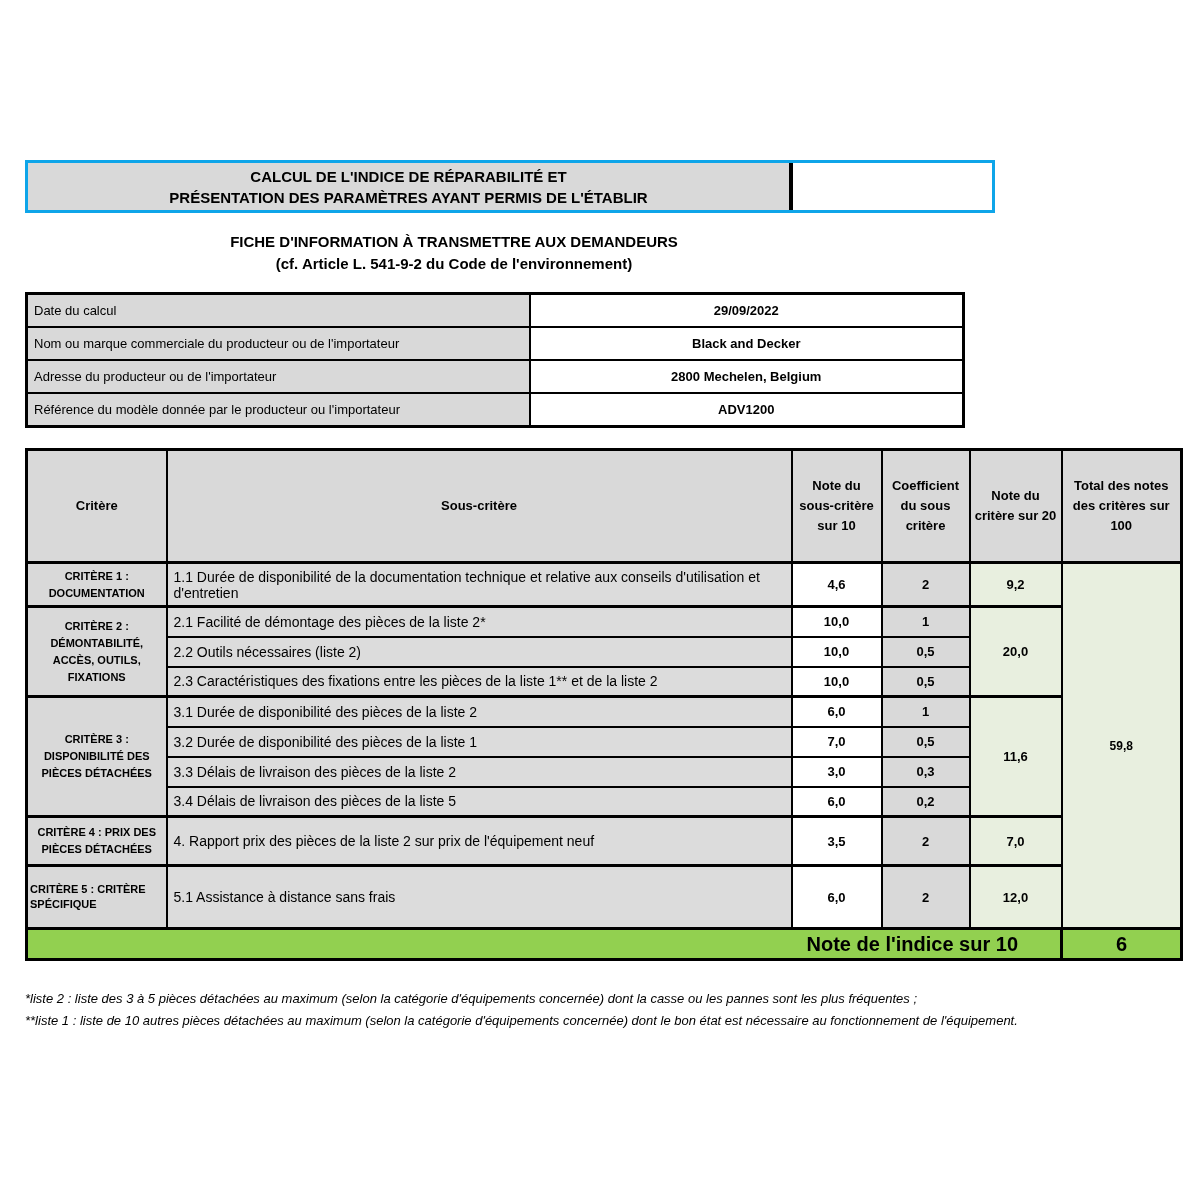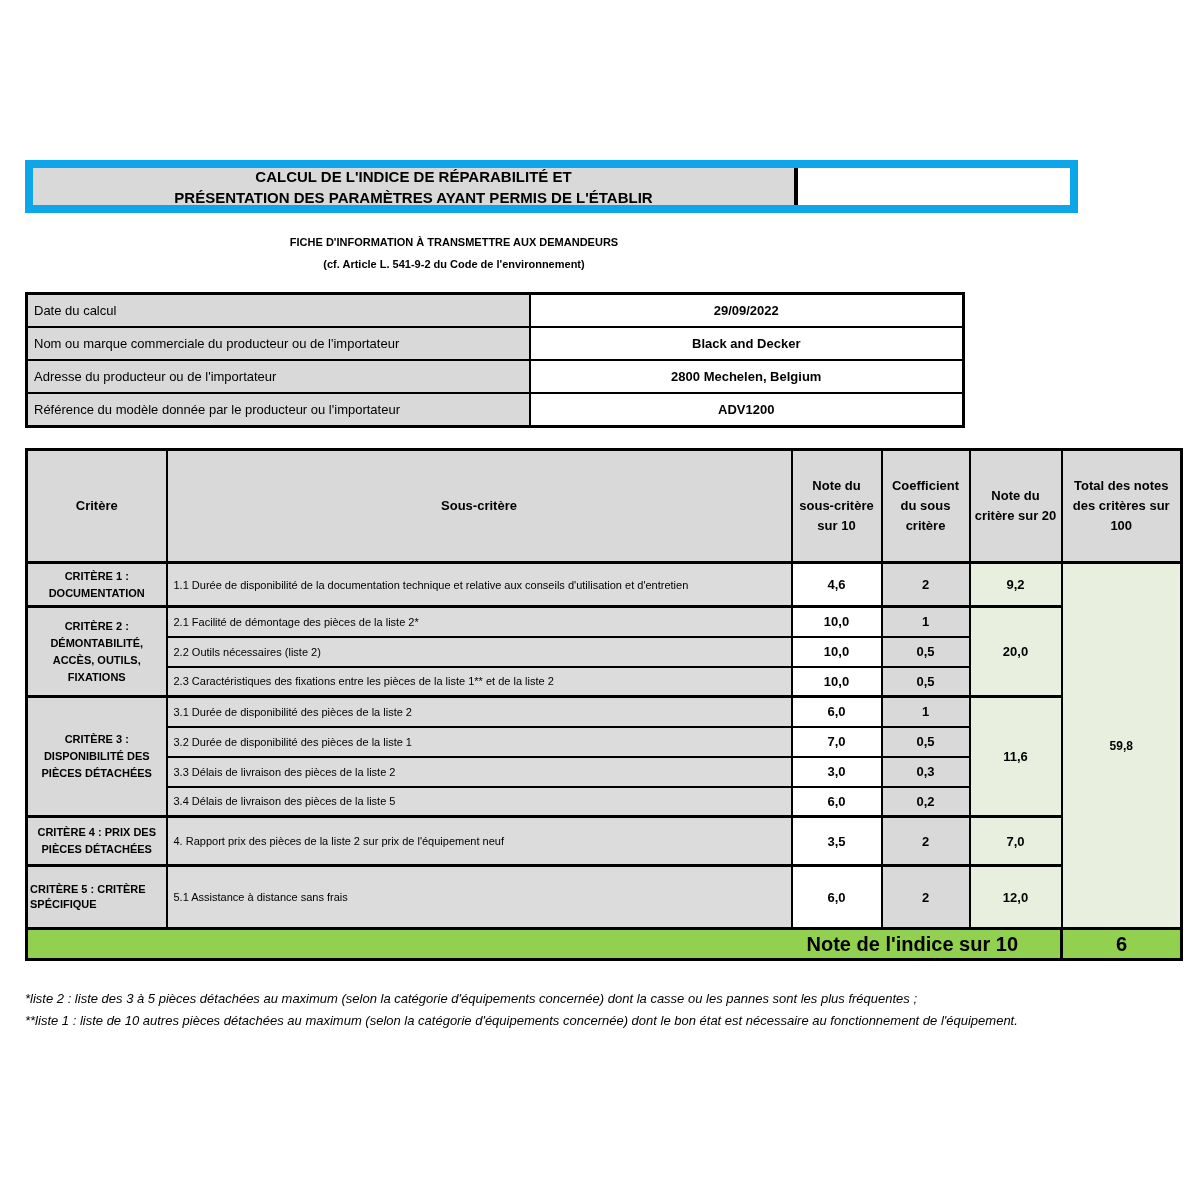--- a/index.html
+++ b/index.html
@@ -1,47 +1,47 @@
 <!DOCTYPE html>
 <html><head>
 <meta charset="utf-8">
 <style>
   html,body{margin:0;padding:0;background:#fff;}
   body{font-family:"Liberation Sans","DejaVu Sans",sans-serif;color:#000;}
   .page{position:relative;width:1200px;height:1200px;background:#fff;overflow:hidden;}
 
   
-  .title-banner{position:absolute;left:25px;top:160px;width:1053px;height:53px;
-    border:8px solid #0ea5e9;box-sizing:border-box;display:flex;justify-content:space-between;}
+  .title-banner{position:absolute;left:25px;top:160px;width:970px;height:53px;
+    border:3px solid #0ea5e9;box-sizing:border-box;display:flex;justify-content:space-between;}
   .title-left{width:765px;background:#d9d9d9;border-right:4px solid #000;box-sizing:border-box;
     display:flex;flex-direction:column;justify-content:center;text-align:center;
     font-weight:bold;font-size:15px;line-height:21px;}
   .title-right{flex:1;background:#fff;display:flex;align-items:center;justify-content:center;
     font-weight:bold;font-style:italic;font-size:14px;}
 
   
   .subtitle{position:absolute;left:25px;top:231px;width:858px;text-align:center;
-    font-weight:bold;font-size:11px;line-height:22px;}
+    font-weight:bold;font-size:15px;line-height:22px;}
 
   
   table{border-collapse:collapse;table-layout:fixed;}
   .info-table{position:absolute;left:25px;top:292px;width:940px;border:3px solid #000;}
   .info-table td{border:2px solid #000;height:31px;font-size:13px;padding:0 6px;overflow:hidden;}
   .info-table td.ilabel{background:#d9d9d9;width:500px;text-align:left;}
   .info-table td.ivalue{background:#fff;text-align:center;font-weight:bold;}
 
   
   .main-table{position:absolute;left:25px;top:448px;width:1155px;border:3px solid #000;}
   .main-table th,.main-table td{border:2px solid #000;overflow:hidden;box-sizing:border-box;}
   .main-table th{background:#d9d9d9;font-size:13px;font-weight:bold;height:113px;
     text-align:center;vertical-align:middle;line-height:20px;padding:0 4px;}
   td.crit{background:#d9d9d9;font-weight:bold;font-size:11px;text-align:center;
     vertical-align:middle;line-height:17px;padding:0 3px;}
   td.crit5{text-align:left;padding:15px 2px;line-height:15px;}
-  td.sub{background:#dcdcdc;font-size:11px;text-align:left;vertical-align:middle;
+  td.sub{background:#dcdcdc;font-size:14px;text-align:left;vertical-align:middle;
     padding:2px 6px;line-height:16px;}
   td.n10{background:#fff;font-weight:bold;font-size:13px;text-align:center;vertical-align:middle;}
   td.coef{background:#d9d9d9;font-weight:bold;font-size:13px;text-align:center;vertical-align:middle;}
   td.n20{background:#e8efdf;font-weight:bold;font-size:13px;text-align:center;vertical-align:middle;}
   td.total{background:#e8efdf;font-weight:bold;font-size:12px;text-align:center;vertical-align:middle;}
   tr.gs td{border-top:3px solid #000;}
   tr.rh44 td{height:44px;} tr.rh30 td{height:30px;} tr.rh49 td{height:49px;} tr.rh31 td{height:31px;}
   tr.index-row td{background:#92d050;border-top:3px solid #000;height:31px;}
   td.index-label{font-weight:bold;font-size:20px;text-align:right;padding-right:42px;}
   td.index-value{font-weight:bold;font-size:20px;text-align:center;border-left:3px solid #000;}

